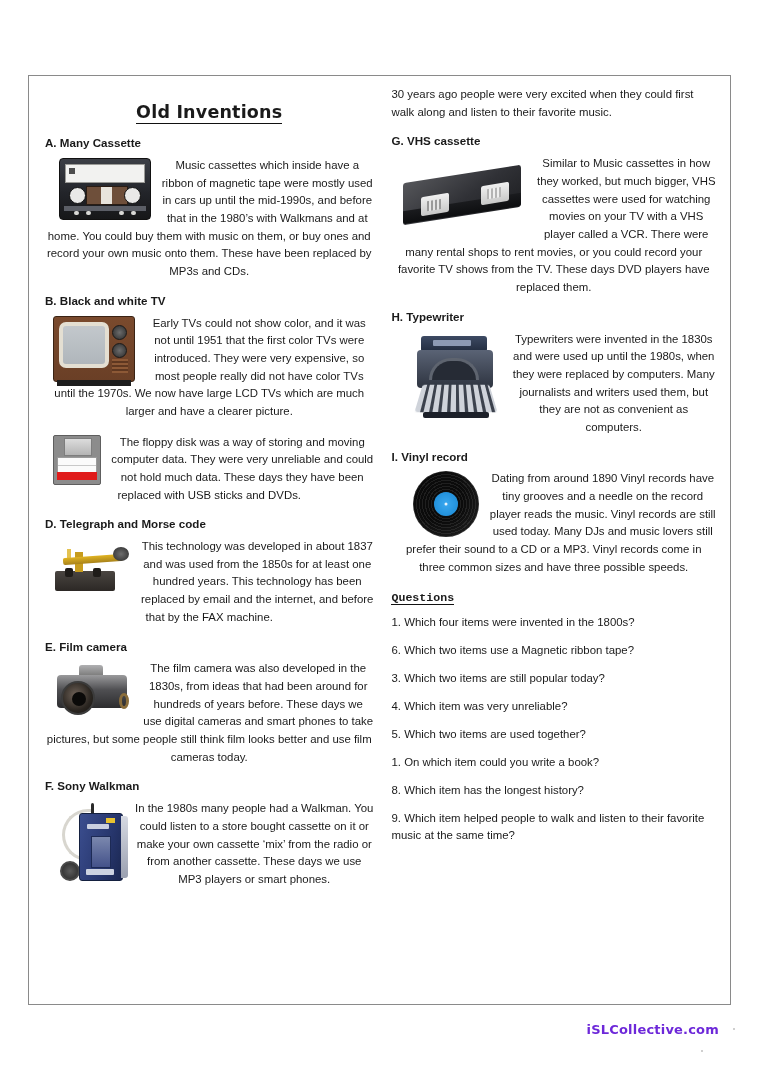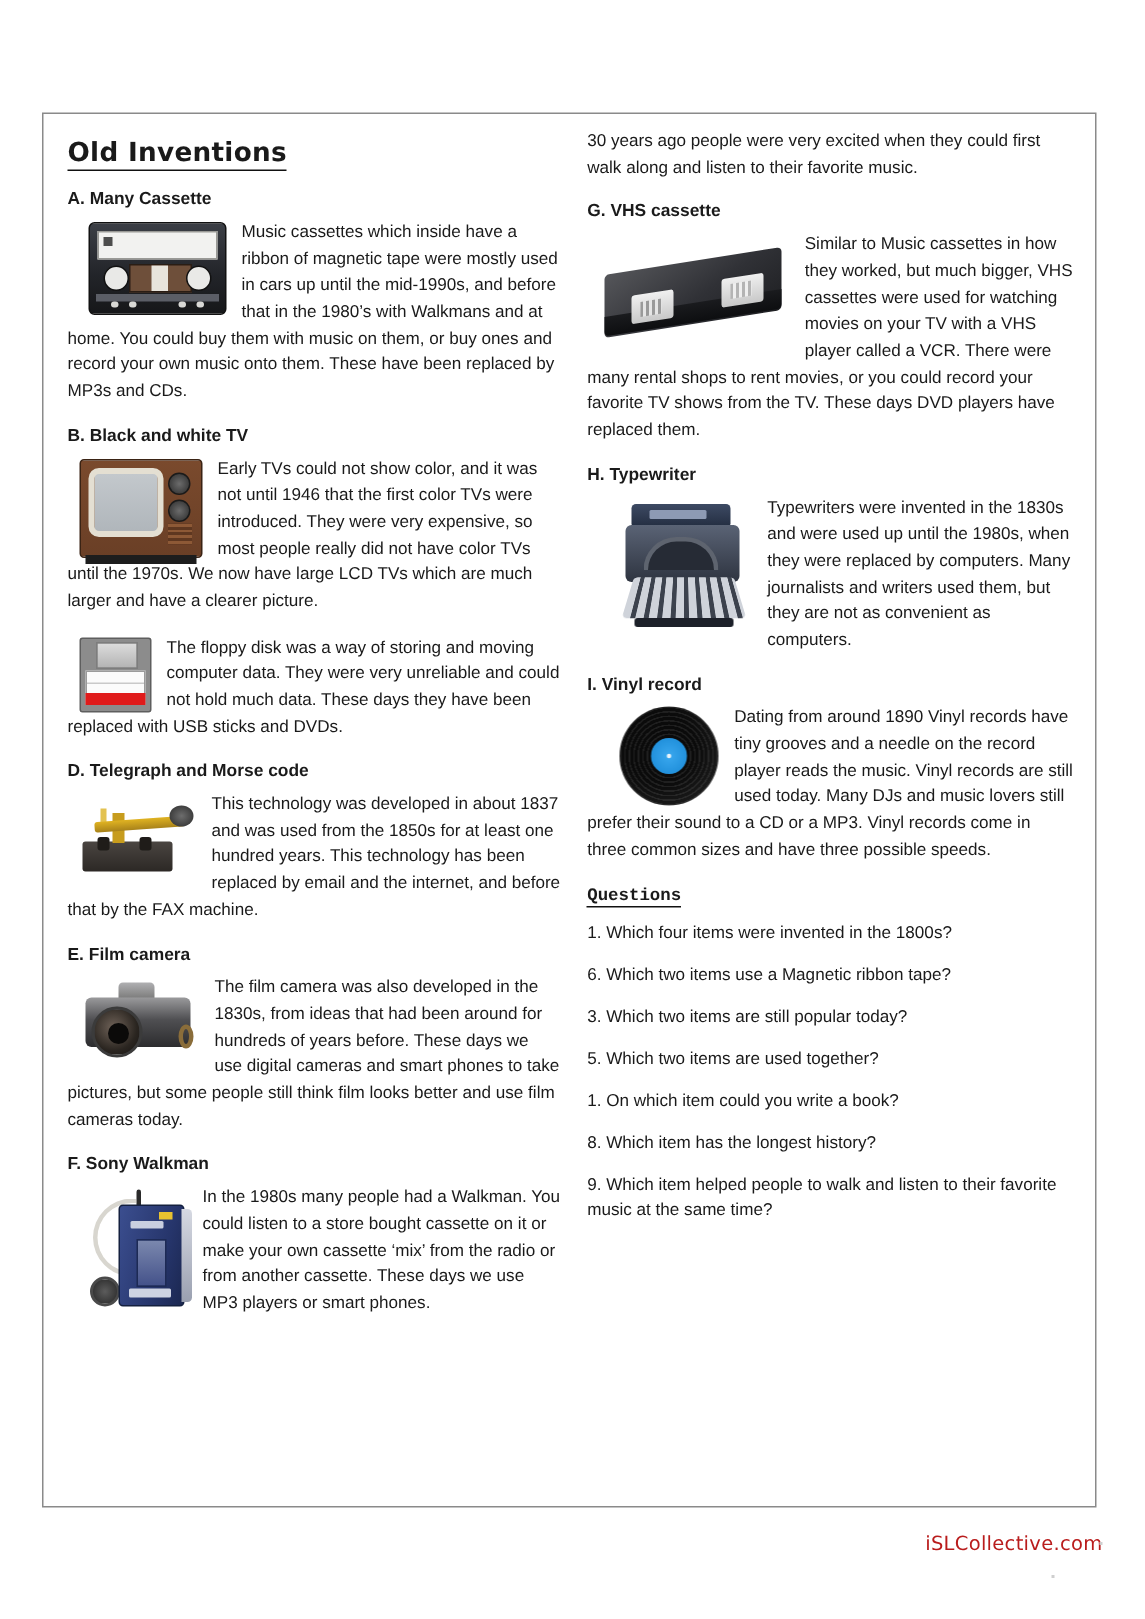--- a/index.html
+++ b/index.html
@@ -37,46 +37,46 @@
     gap: 18px;
   }
 
   .col {
     width: 330px;
     box-sizing: border-box;
   }
   .col-right { width: 326px; }
 
   .worksheet-title {
-    text-align: left;
+    text-align: center;
     font-size: 17.5px;
     font-weight: bold;
     letter-spacing: 0.2px;
-    margin: 6px 0 14px 0;
+    margin: 16px 0 14px 0;
     font-family: "DejaVu Sans", sans-serif;
   }
   .worksheet-title span {
     border-bottom: 1.6px solid #111;
     padding-bottom: 1px;
   }
 
   .sec-head {
     font-size: 11.6px;
     font-weight: bold;
     margin: 0 0 7px 0;
     line-height: 1.2;
   }
 
   .sec-body {
     font-size: 11.4px;
     line-height: 1.55;
     text-align: left;
     margin: 0 0 13px 0;
   }
-  .sec-body p { margin: 0; }
+  .sec-body p { margin: 0; text-align: center; }
 
   .intro-text {
     font-size: 11.4px;
     line-height: 1.55;
     margin: 0 0 13px 0;
   }
 
   
   .fig {
     float: left;
@@ -390,25 +390,25 @@
   .questions-head {
     font-size: 11.6px; font-weight: bold; margin: 4px 0 10px 0;
   }
   .questions-head span { border-bottom: 1.3px solid #111; font-family: Liberation Mono, monospace; }
   .q-item {
     font-size: 11.4px; line-height: 1.5; margin: 0 0 11px 0;
   }
 
   .watermark {
     position: absolute;
-    right: 28px;
+    right: 44px;
     top: 1022px;
     font-size: 13px;
-    font-weight: normal;
-    color: #b91c1c;
+    font-weight: bold;
+    color: #6d28d9;
     letter-spacing: 0.2px;
     font-family: "DejaVu Sans", sans-serif;
   }
   .dot-tick {
     position: absolute;
     width: 2px; height: 2px;
     background: #cfcfcf;
   }
   .clearfix::after { content: ""; display: block; clear: both; }
 </style>
@@ -446,21 +446,21 @@
       <div class="sec-body clearfix">
         <div class="fig indent-sm">
           <div class="ill-tv">
             <div class="screen"></div>
             <div class="knob k1"></div>
             <div class="knob k2"></div>
             <div class="grille"></div>
             <div class="base"></div>
           </div>
         </div>
-        <p>Early TVs could not show color, and it was not until 1946 that the first color TVs were introduced. They were very expensive, so most people really did not have color TVs until the 1970s. We now have large LCD TVs which are much larger and have a clearer picture.</p>
+        <p>Early TVs could not show color, and it was not until 1951 that the first color TVs were introduced. They were very expensive, so most people really did not have color TVs until the 1970s. We now have large LCD TVs which are much larger and have a clearer picture.</p>
       </div>
 
       <div class="sec-body clearfix">
         <div class="fig indent-sm">
           <div class="ill-floppy">
             <div class="shutter"></div>
             <div class="lbl"></div>
             <div class="red"></div>
           </div>
         </div>
@@ -555,20 +555,21 @@
         <p>Dating from around 1890 Vinyl records have tiny grooves and a needle on the record player reads the music. Vinyl records are still used today. Many DJs and music lovers still prefer their sound to a CD or a MP3. Vinyl records come in three common sizes and have three possible speeds.</p>
       </div>
 
       <div class="questions-head">
         <span>Questions</span>
       </div>
 
       <div class="q-item">1. Which four items were invented in the 1800s?</div>
       <div class="q-item">6. Which two items use a Magnetic ribbon tape?</div>
       <div class="q-item">3. Which two items are still popular today?</div>
+      <div class="q-item">4. Which item was very unreliable?</div>
       <div class="q-item">5. Which two items are used together?</div>
       <div class="q-item">1. On which item could you write a book?</div>
       <div class="q-item">8. Which item has the longest history?</div>
       <div class="q-item">9. Which item helped people to walk and listen to their favorite music at the same time?</div>
 
     </div>
   </div>
 </div>
 
 <div class="watermark">iSLCollective.com</div>

